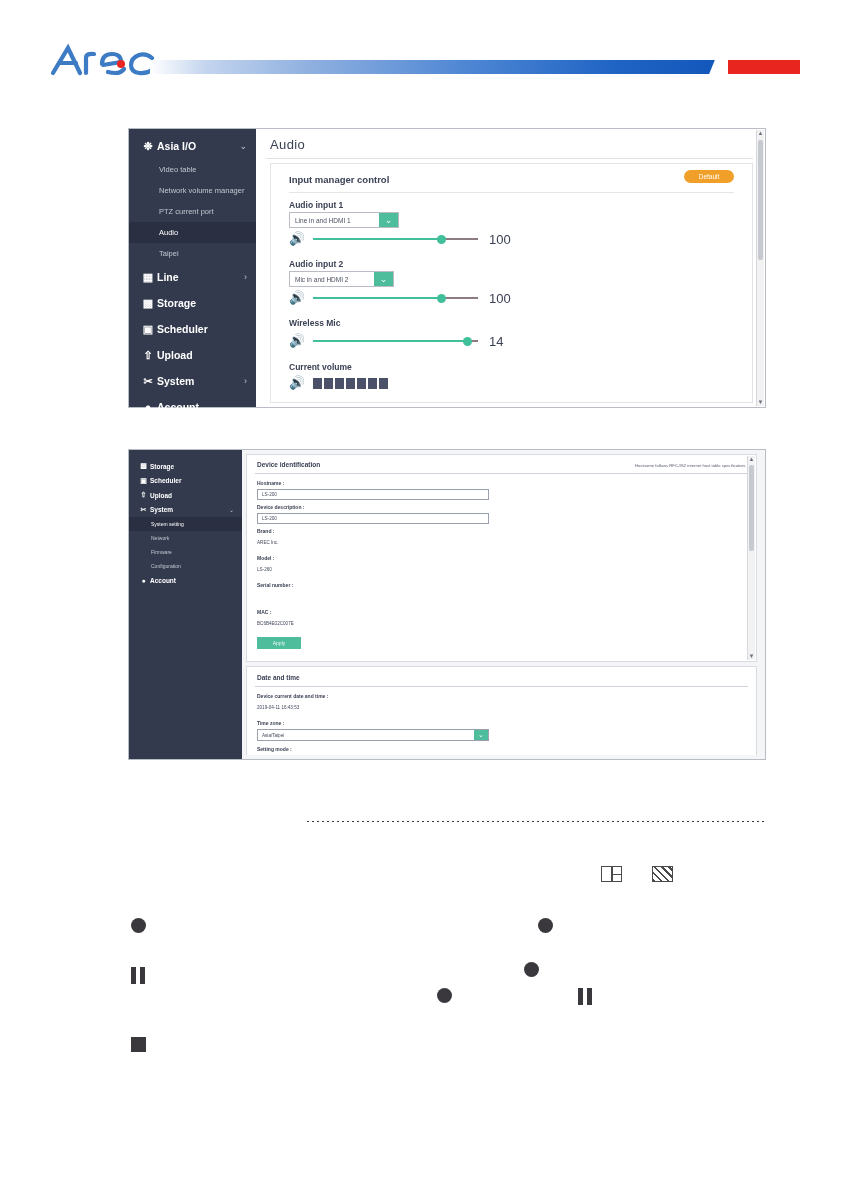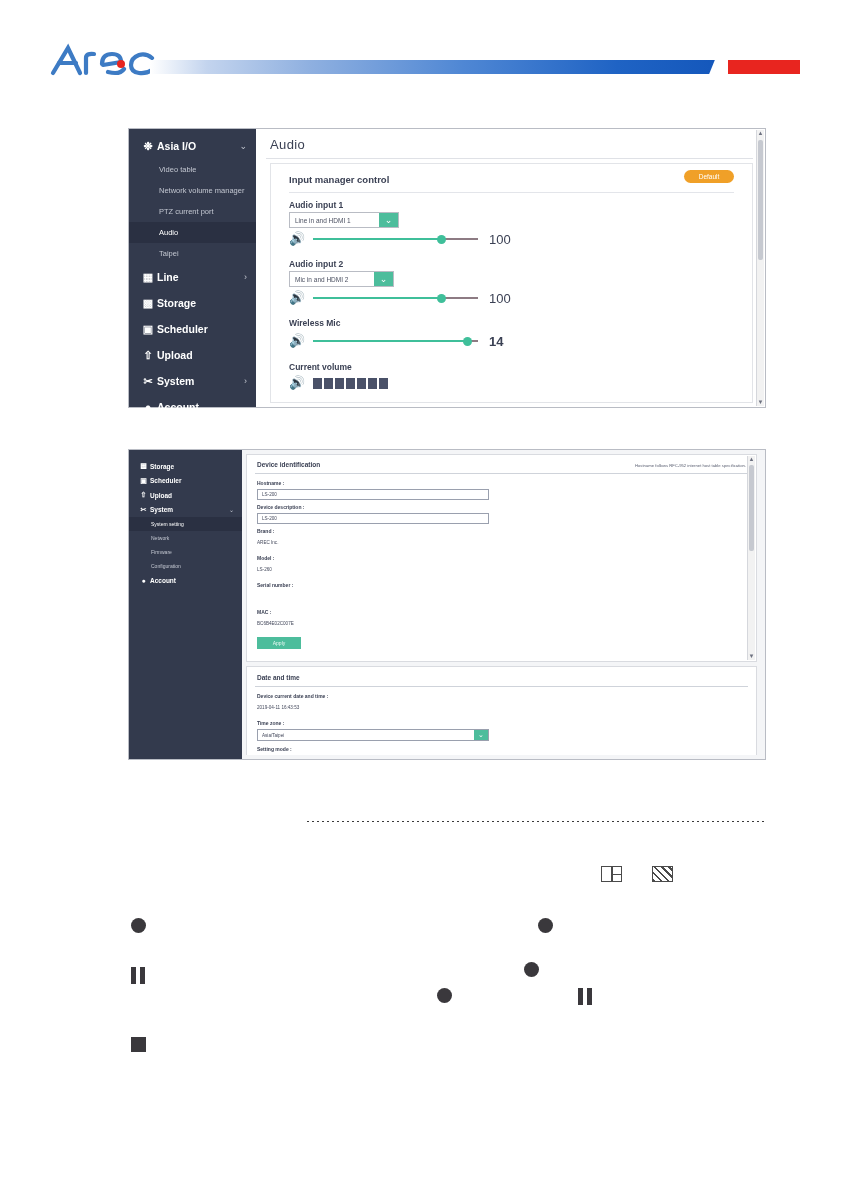--- a/index.html
+++ b/index.html
@@ -209,21 +209,21 @@
       </div>
       <div class="knob" style="left:166px;top:129.5px;"></div>
       <div class="val" style="left:218px;top:127px;">100</div>
 
       <div class="fld-label" style="left:18px;top:154px;">Wireless Mic</div>
       <div class="spk" style="left:18px;top:170px;">🔊</div>
       <div class="track" style="left:42px;top:176px;width:165px;">
         <div class="track-fill" style="width:155px;"></div>
       </div>
       <div class="knob" style="left:192px;top:172.5px;"></div>
-      <div class="val" style="left:218px;top:170px;font-weight:bold;">14</div>
+      <div class="val" style="left:218px;top:170px;">14</div>
 
       <div class="fld-label" style="left:18px;top:198px;">Current volume</div>
       <div class="spk" style="left:18px;top:212px;">🔊</div>
       <div class="meter" style="left:42px;top:214px;">
         <b></b>
           <b></b>
           <b></b>
           <b></b>
           <b></b>
           <b></b>

